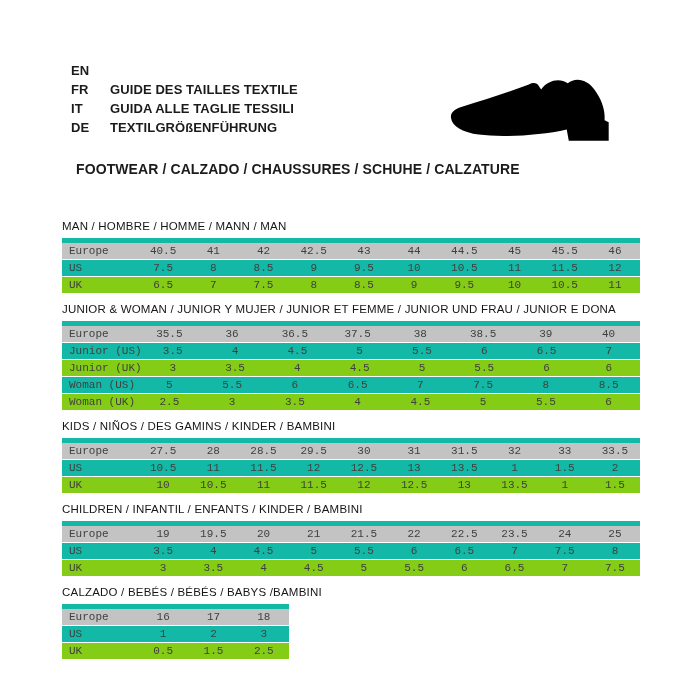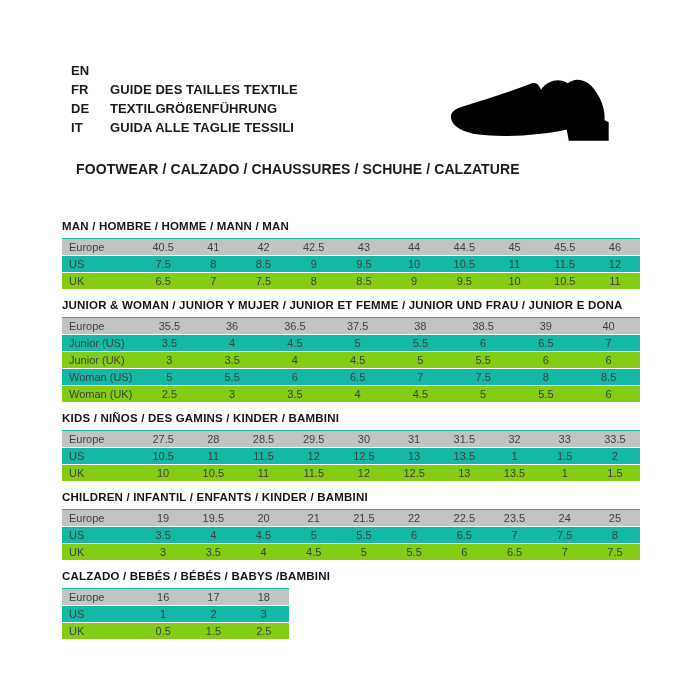--- a/index.html
+++ b/index.html
@@ -19,24 +19,24 @@
   .shoe-wrap { position:absolute; left:448px; top:78px; width:174px; height:66px; }
   
   .category-title {
     position:absolute; left:76px; top:161px; font-size:14px; font-weight:bold;
     color:#1b1b1b; letter-spacing:0.1px; white-space:nowrap;
   }
   
   .tables-area { position:absolute; left:62px; top:219px; width:578px; }
   .size-section { margin-bottom:8px; }
   .size-title {
-    font-size:11.5px; font-weight:bold; color:#161616; letter-spacing:0.2px;
+    font-size:11.5px; font-weight:normal; color:#161616; letter-spacing:0.2px;
     margin-bottom:5px; line-height:14px; white-space:nowrap;
   }
-  .size-table { width:578px; border-top:1px solid #14b8a6; }
+  .size-table { width:578px; border-top:5px solid #14b8a6;font-family:Liberation Mono, monospace; }
   .size-table.narrow { width:227px; }
   .size-row { display:flex; height:17px; border-bottom:1px solid #ffffff; align-items:center; }
   .row-head  { background:#c3c3c3; }
   .row-plain { background:#14b8a6; }
   .row-alt   { background:#84cc16; }
   .cell { font-size:11px; color:#3f3f3f; line-height:17px; white-space:nowrap; }
   .cell.label { flex:0 0 76px; padding-left:7px; text-align:left; }
   .cell.val { flex:1 1 0; text-align:center; }
 </style>
 </head>
@@ -46,26 +46,26 @@
 
   <div class="lang-block">
     <div class="lang-row">
       <span class="lang-code">EN</span>
     </div>
     <div class="lang-row">
       <span class="lang-code">FR</span>
       <span class="lang-label">GUIDE DES TAILLES TEXTILE</span>
     </div>
     <div class="lang-row">
+      <span class="lang-code">IT</span>
+      <span class="lang-label">GUIDA ALLE TAGLIE TESSILI</span>
+    </div>
+    <div class="lang-row">
       <span class="lang-code">DE</span>
       <span class="lang-label">TEXTILGRÖßENFÜHRUNG</span>
-    </div>
-    <div class="lang-row">
-      <span class="lang-code">IT</span>
-      <span class="lang-label">GUIDA ALLE TAGLIE TESSILI</span>
     </div>
   </div>
 
   <div class="shoe-wrap">
     <svg width="174" height="66" viewBox="0 0 170 64" xmlns="http://www.w3.org/2000/svg">
       <path d="M3,39
            C2,34 6,30 13,28
            C36,21 58,14 79,6
            C83,4 87,4 89,8
            L91,11

